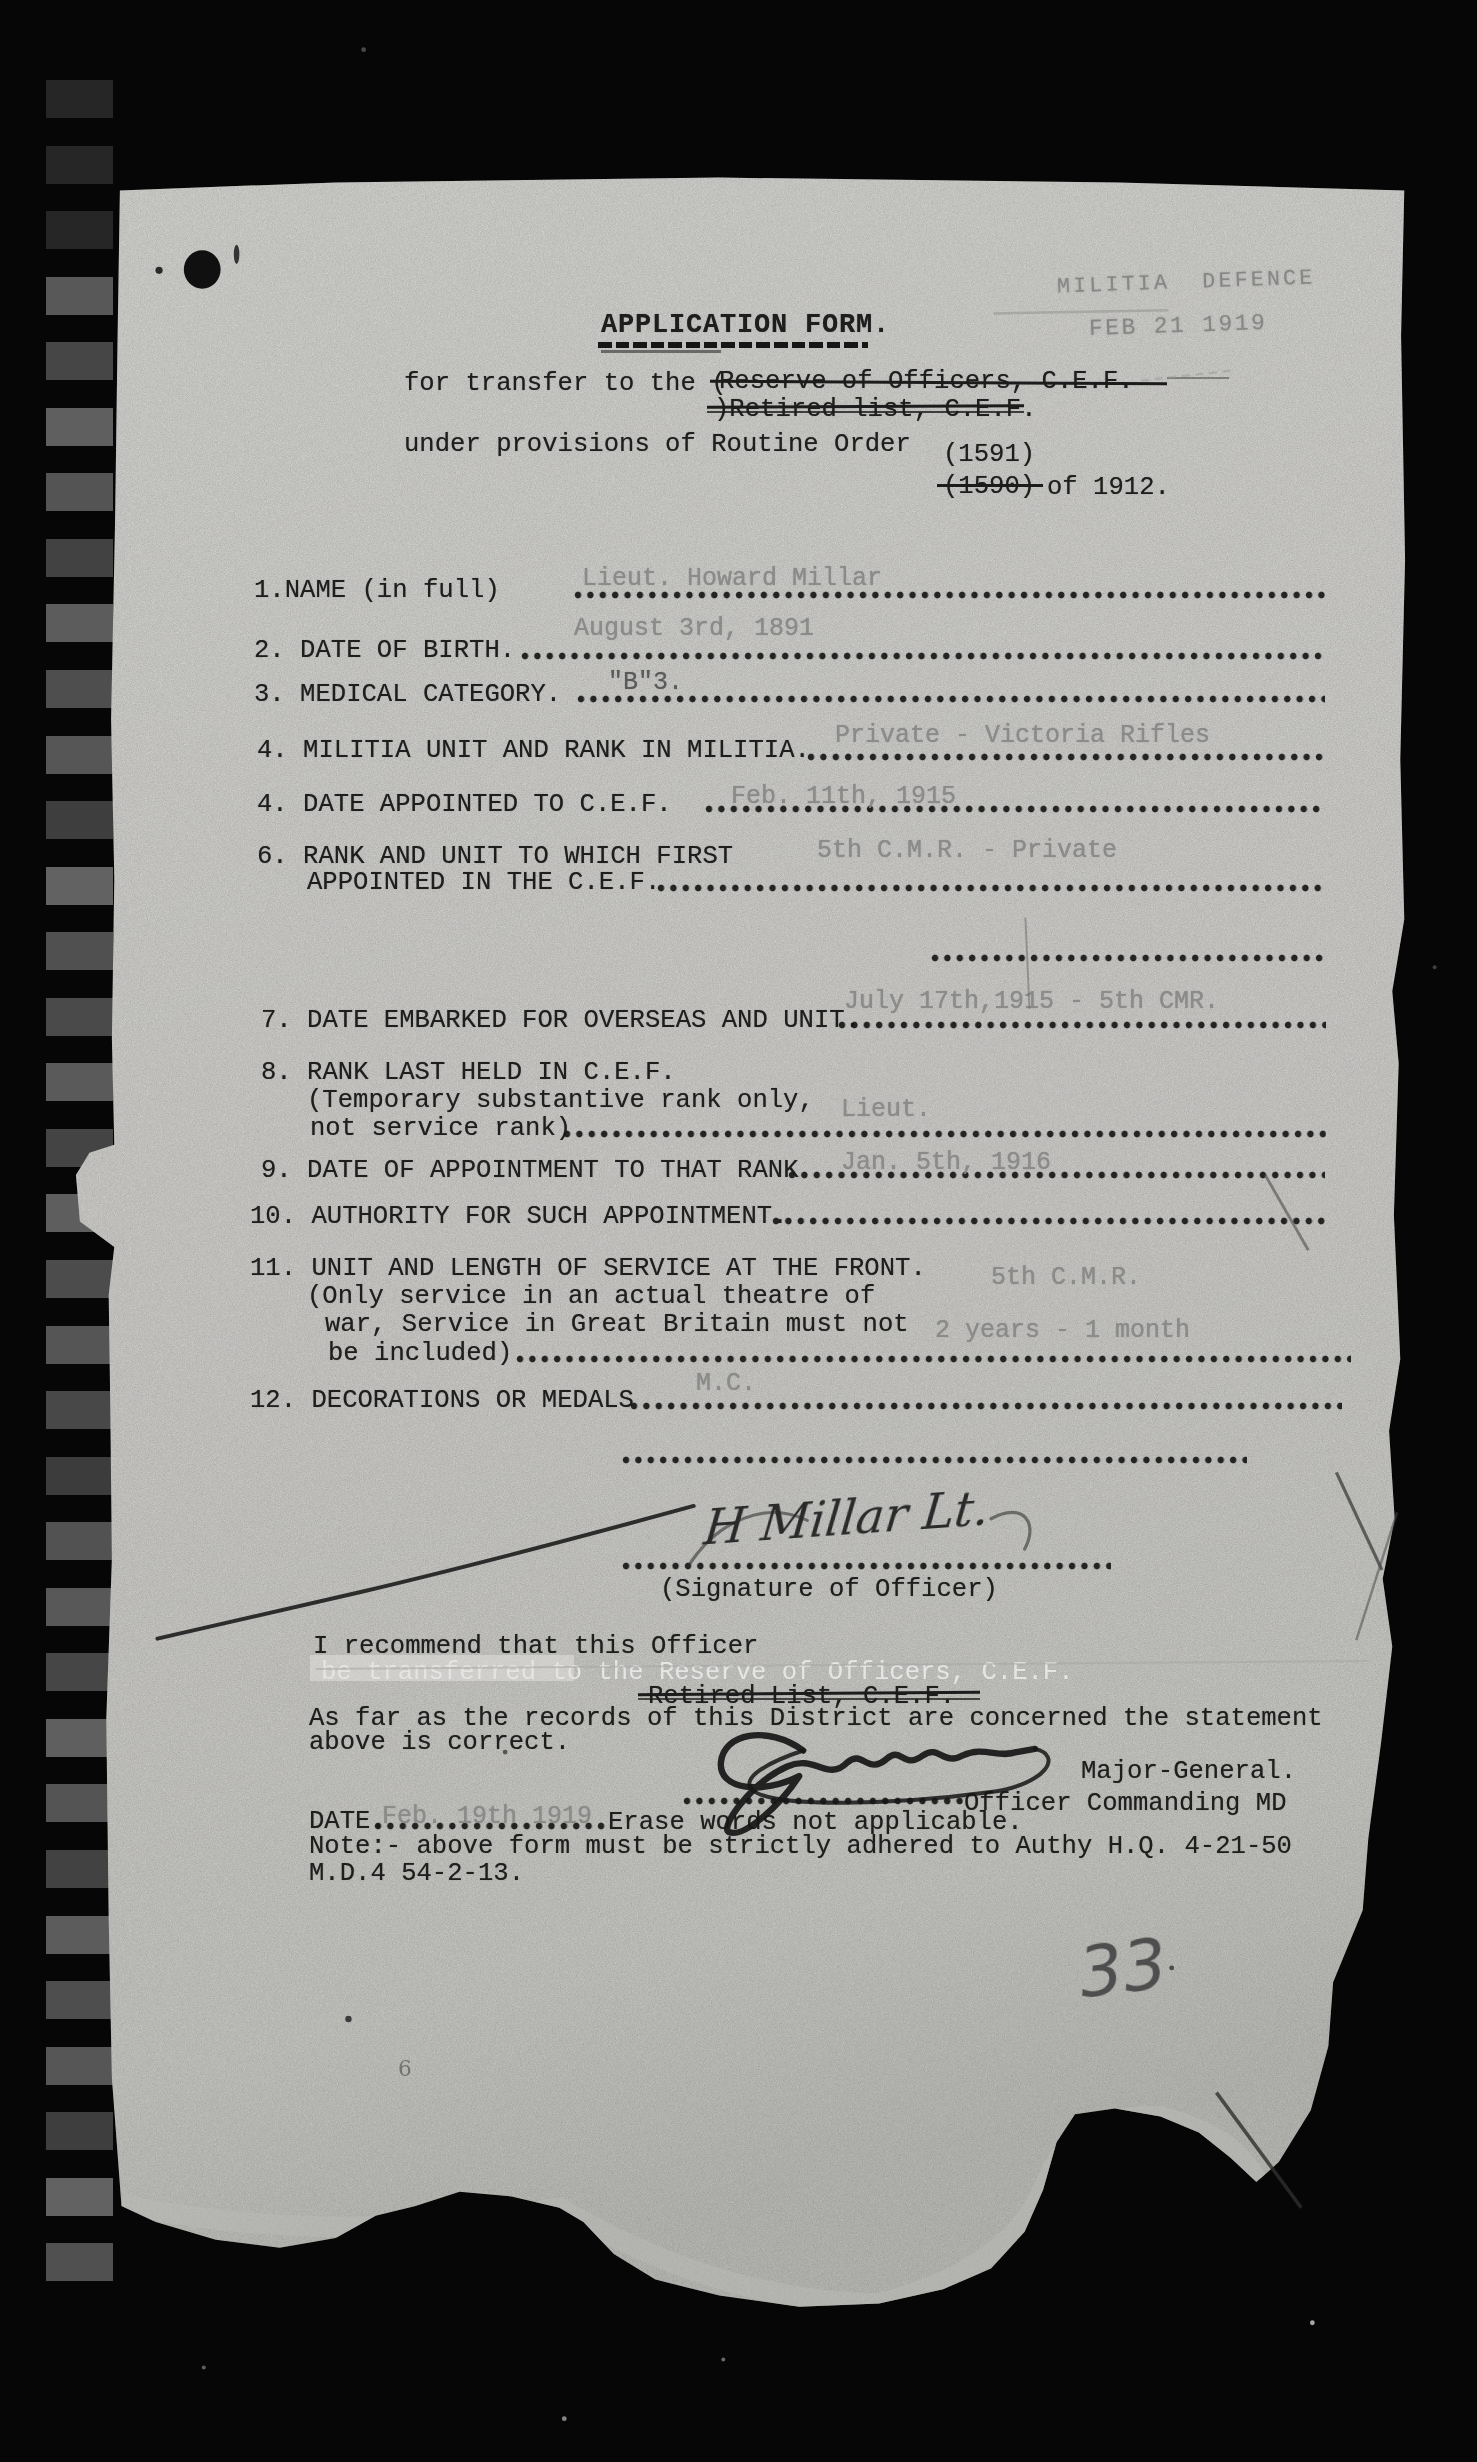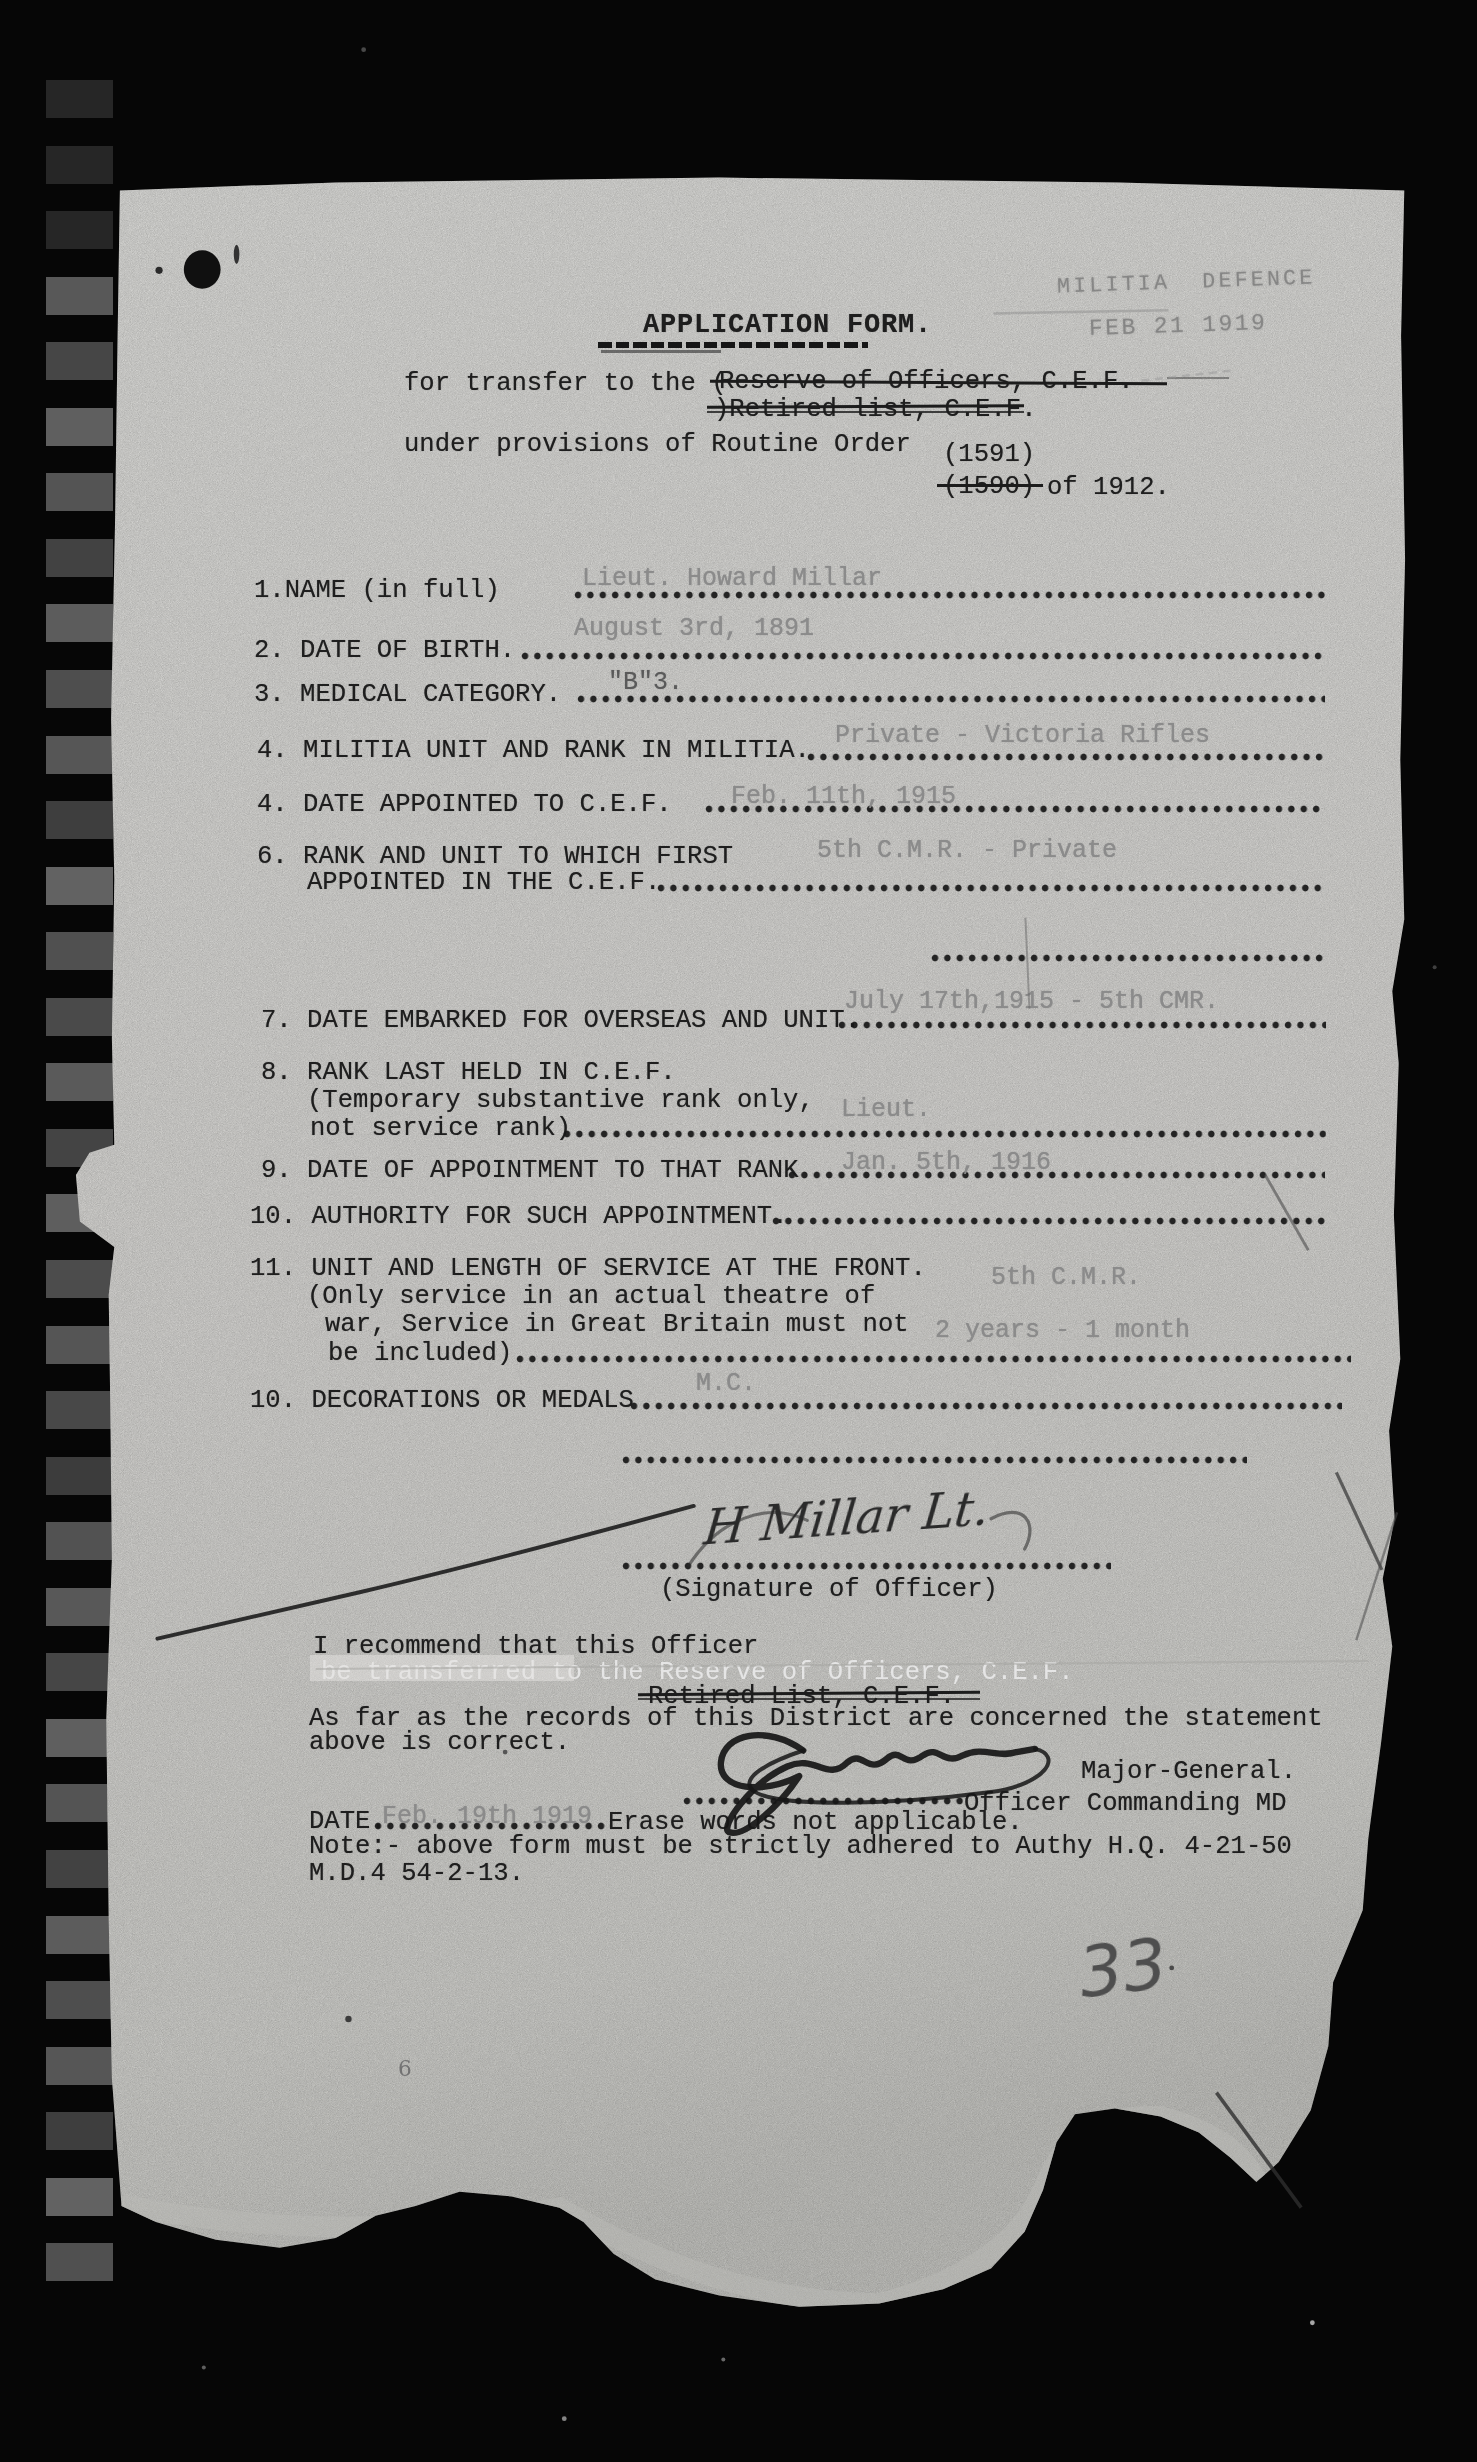--- a/index.html
+++ b/index.html
@@ -6,21 +6,21 @@
   #canvas{position:relative;width:1477px;height:2462px;background:#060606;overflow:hidden;
           font-family:"Liberation Mono","DejaVu Sans Mono",monospace;}
   
   .filmbar{position:absolute;left:46px;width:67px;}
   
   .t{position:absolute;color:#1e1e1e;font-size:25.6px;white-space:pre;letter-spacing:0px;
      text-shadow:0 0 0.8px rgba(30,30,30,.55);}
   .v{position:absolute;color:#8b8b8b;font-size:25px;white-space:pre;
      text-shadow:0 0 1px rgba(120,120,120,.8);}
   .vd{color:#5a5a5a;}
-  .title{font-size:27px;font-weight:bold;letter-spacing:0.8px;margin-left:42px;}
+  .title{font-size:27px;font-weight:bold;letter-spacing:0.8px;}
   
   .dots{position:absolute;height:9.6px;opacity:.92;
         background-image:radial-gradient(circle at 4px 4.8px,#161616 2.7px,rgba(20,20,20,0) 3.7px);
         background-size:12.4px 9.6px;background-repeat:repeat-x;}
   .strike{position:absolute;background:#1c1c1c;height:3.2px;}
   .stamp{position:absolute;color:rgba(112,112,112,.55);font-size:21.6px;letter-spacing:3.2px;
          transform:rotate(-2deg);text-shadow:0 0 1.6px rgba(120,120,120,.5);white-space:pre;}
   .hand{position:absolute;color:#2a2a2a;font-family:"DejaVu Serif","Liberation Serif",serif;
         font-style:italic;white-space:pre;}
   .fadecover{position:absolute;background:#e5e4e1;}
@@ -180,21 +180,21 @@
   <div class="dots" style="left:772px;top:1216px;width:553px"></div>
 
   <div class="t" style="left:250px;top:1254px">11. UNIT AND LENGTH OF SERVICE AT THE FRONT.</div>
   <div class="v" style="left:991px;top:1263px">5th C.M.R.</div>
   <div class="t" style="left:325px;top:1310px">war, Service in Great Britain must not</div>
   <div class="t" style="left:307px;top:1282px">(Only service in an actual theatre of</div>
   <div class="v" style="left:935px;top:1316px">2 years - 1 month</div>
   <div class="t" style="left:328px;top:1339px">be included)</div>
   <div class="dots" style="left:516px;top:1354px;width:835px"></div>
 
-  <div class="t" style="left:250px;top:1386px">10. DECORATIONS OR MEDALS</div>
+  <div class="t" style="left:250px;top:1386px">12. DECORATIONS OR MEDALS</div>
   <div class="dots" style="left:630px;top:1401px;width:712px"></div>
   <div class="v" style="left:696px;top:1369px">M.C.</div>
   <div class="dots" style="left:622px;top:1455px;width:625px"></div>
 
   <div class="hand" style="left:704px;top:1489px;font-size:48px;transform:rotate(-4deg) skewX(-10deg);filter:blur(0.3px)">H Millar Lt.</div>
   <div class="dots" style="left:622px;top:1561px;width:489px"></div>
   <div class="t" style="left:660px;top:1575px">(Signature of Officer)</div>
 
   <div class="t" style="left:313px;top:1632px">I recommend that this Officer</div>
   <div class="t" style="left:321px;top:1658px;color:#e5e5e5;text-shadow:none">be transferred to the Reserve of Officers, C.E.F.</div>

